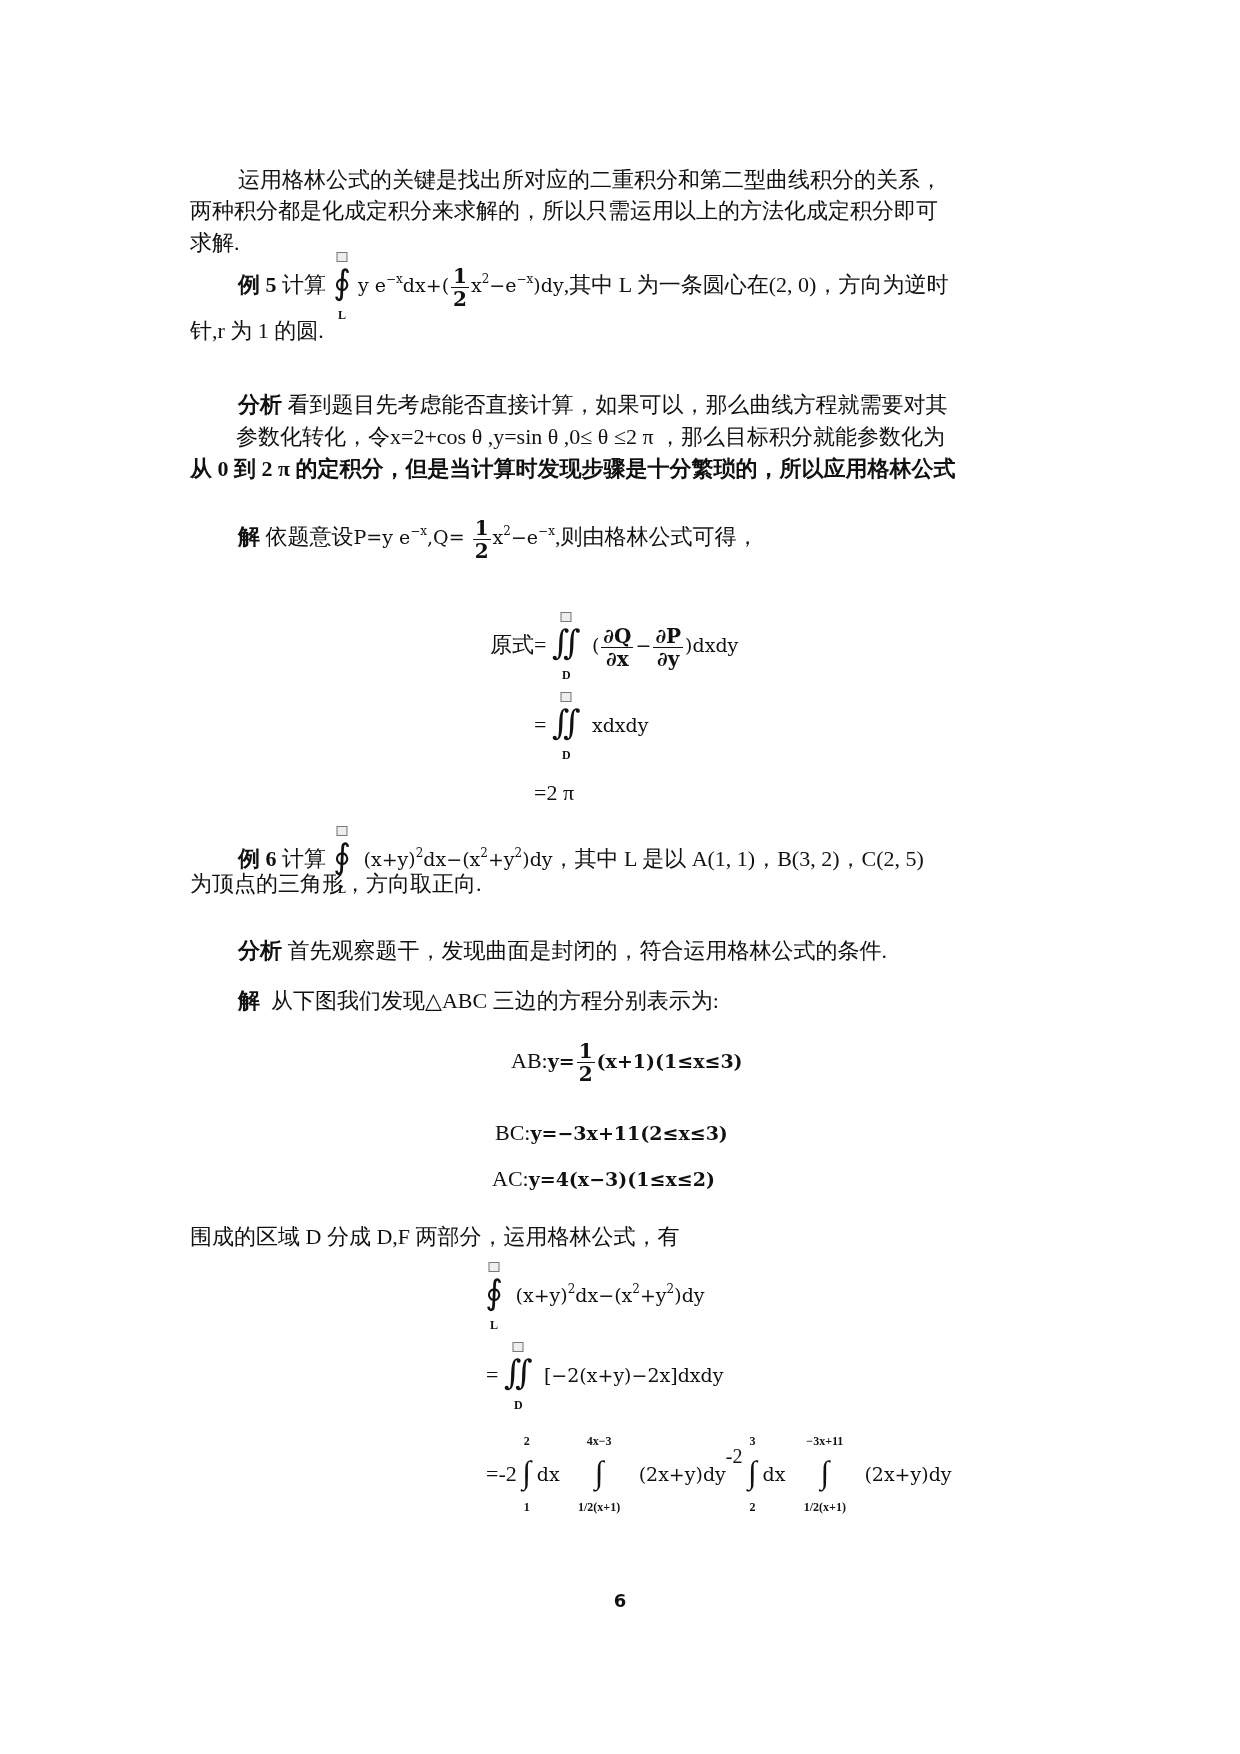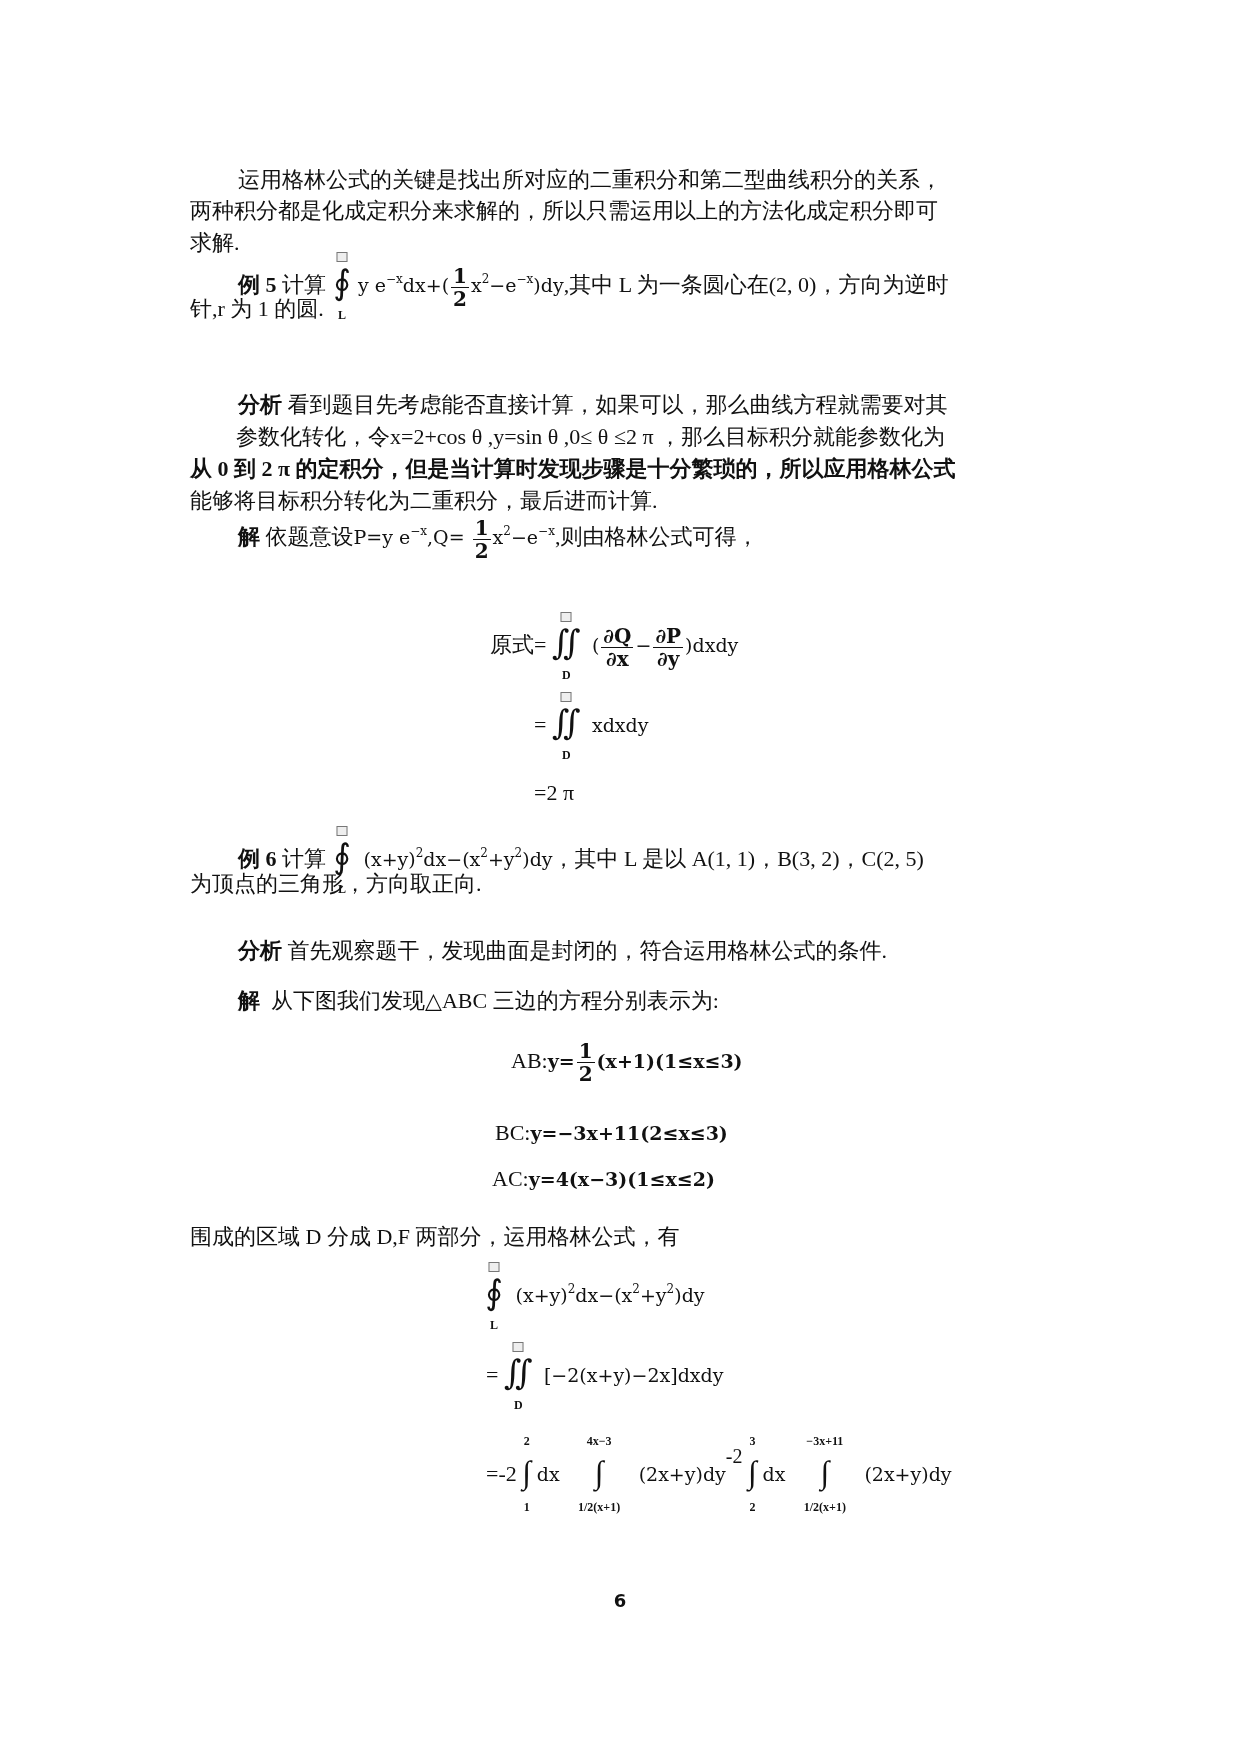--- a/index.html
+++ b/index.html
@@ -33,29 +33,28 @@
 <div class="page">
 
   <div class="line" style="top:194px;">两种积分都是化成定积分来求解的，所以只需运用以上的方法化成定积分即可</div>
   <div class="line indent" style="top:163px;">运用格林公式的关键是找出所对应的二重积分和第二型曲线积分的关系，</div>
   <div class="line" style="top:226px;">求解.</div>
 
   <div class="line indent" style="top:248px; height:74px; line-height:74px;">
     <span class="b">例 5</span>
     <span>计算</span><span class="intg"><span class="box"></span><span class="sym">∮</span><span class="sub">L</span></span><span class="m"><span>y e</span><sup>−x</sup><span>dx+(</span><span class="frac"><span class="num">1</span><span class="den">2</span></span><span>x</span><sup>2</sup><span>−e</span><sup>−x</sup><span>)dy</span></span><span>,其中 L 为一条圆心在(2, 0)，方向为逆时</span>
   </div>
-  <div class="line" style="top:292px;">针,r 为 1 的圆.</div>
+  <div class="line" style="top:314px;">针,r 为 1 的圆.</div>
 
   <div class="line indent" style="top:388px;">
     <span class="b">分析</span>
     <span>看到题目先考虑能否直接计算，如果可以，那么曲线方程就需要对其</span>
   </div>
   <div class="line" style="top:420px;margin-left:46px;">参数化转化，令x=2+cos θ ,y=sin θ ,0≤ θ ≤2 π ，那么目标积分就能参数化为</div>
   <div class="line" style="top:452px;font-weight:bold;">从 0 到 2 π 的定积分，但是当计算时发现步骤是十分繁琐的，所以应用格林公式</div>
-  <div class="line" style="top:484px;">能够将目标积分转化为二重积分，最后进而计算.</div>
 
   <div class="line indent" style="top:512px; height:50px; line-height:50px;">
     <span class="b">解</span>
     <span>依题意设</span><span class="m"><span>P=y e</span><sup>−x</sup><span>,Q=</span> <span class="frac"><span class="num">1</span><span class="den">2</span></span><span>x</span><sup>2</sup><span>−e</span><sup>−x</sup></span><span>,则由格林公式可得，</span>
   </div>
 
   <div class="eqblock" style="left:490px; top:612px;">
     <span>原式=</span><span class="intg dint"><span class="box"></span><span class="sym">∬</span><span class="sub">D</span></span>
     <span class="m"><span>(</span><span class="frac"><span class="num">∂Q</span><span class="den">∂x</span></span><span>−</span><span class="frac"><span class="num">∂P</span><span class="den">∂y</span></span><span>)dxdy</span></span>
   </div>

